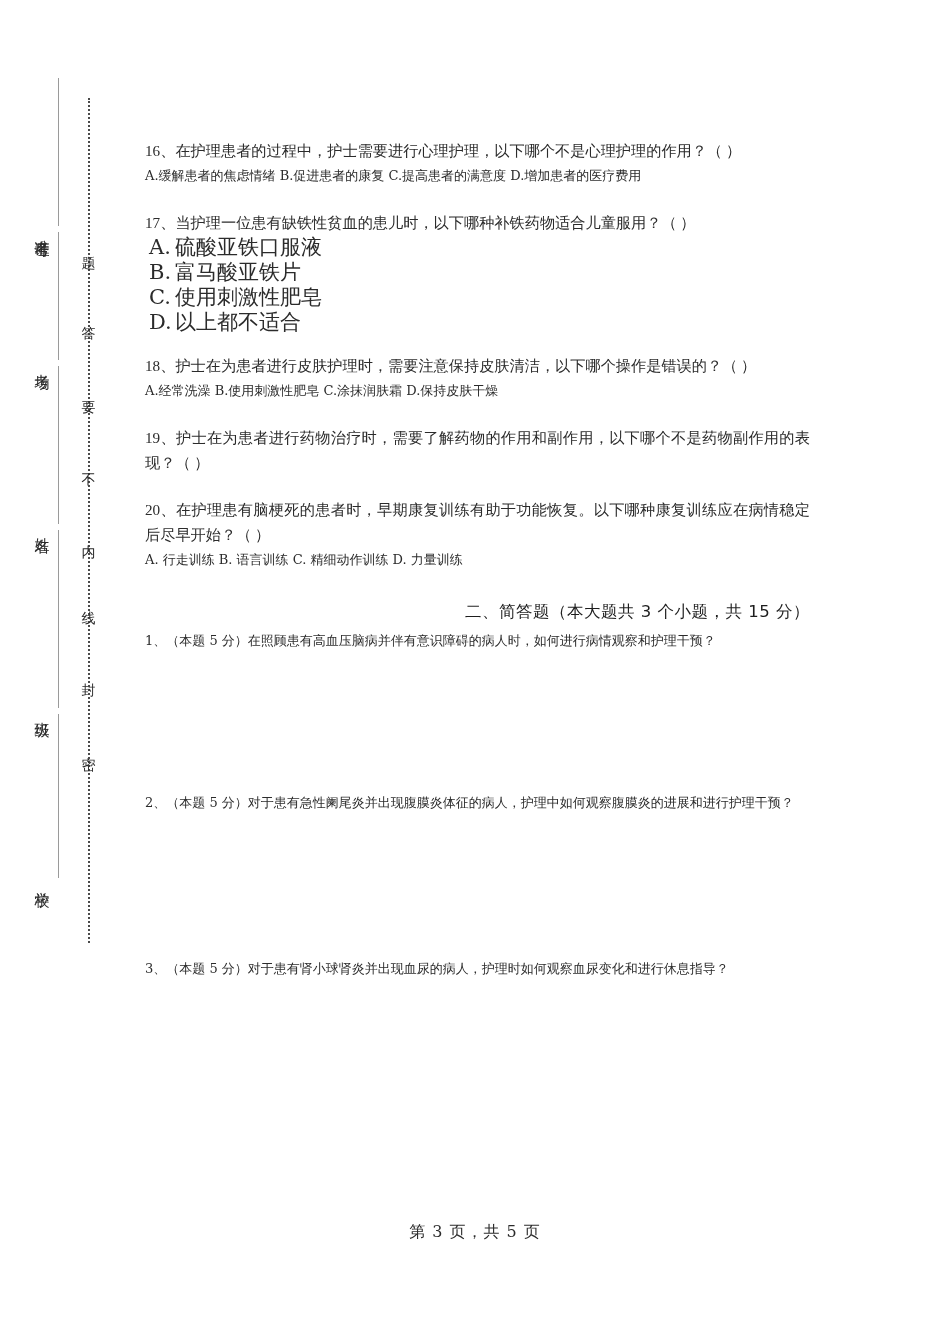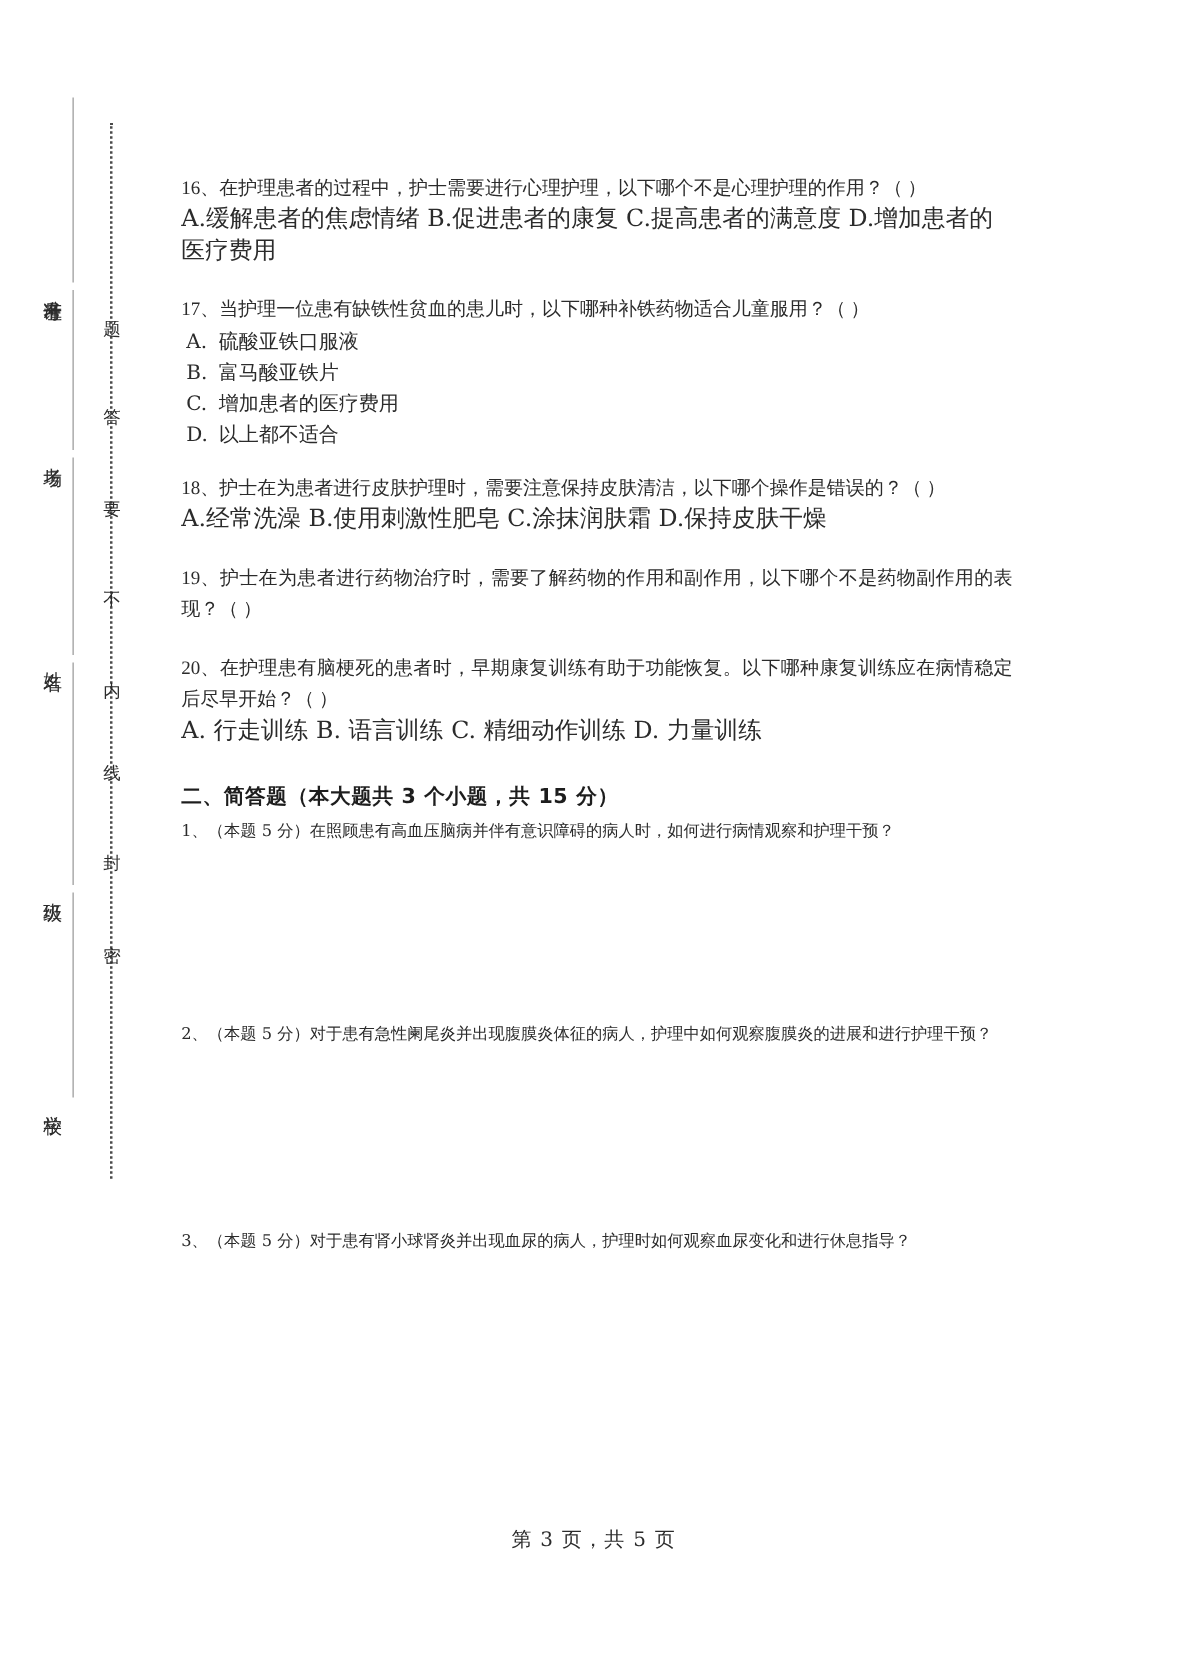--- a/index.html
+++ b/index.html
@@ -76,46 +76,47 @@
     font-size: 15.2px;
     line-height: 25px;
     text-align: justify;
     color: #2b2b2b;
     font-family: Liberation Serif, serif;
   }
   .qstem {
     text-indent: 0;
   }
   .opt-inline {
-    font-size: 19px;
+    font-size: 13px;
     line-height: 25px;
   }
   .opt-list {
     margin: 0;
     padding: 0;
     list-style: none;
   }
   .opt-list li {
-    font-size: 16px;
+    font-size: 21px;
     line-height: 25px;
     padding-left: 4px;
   }
   .opt-list li .opt-key {
     display: inline-block;
     width: 26px;
   }
 
   .section-heading {
     font-family: "DejaVu Sans", "Liberation Sans", sans-serif;
-    font-weight: bold;
+    font-weight: normal;
     font-size: 16.5px;
     line-height: 28px;
     margin: 26px 0 2px 0;
     color: #1d1d1d;
     letter-spacing: 0.5px;
+    text-align: right;
   }
   .sa-block {
     margin-bottom: 0;
   }
   .sa-text {
     font-size: 13px;
     line-height: 26px;
     text-align: justify;
   }
   .answer-space {
@@ -170,21 +171,21 @@
     <div class="qblock">
       <div class="qline qstem">16、在护理患者的过程中，护士需要进行心理护理，以下哪个不是心理护理的作用？（ ）</div>
       <div class="opt-inline">A.缓解患者的焦虑情绪 B.促进患者的康复 C.提高患者的满意度 D.增加患者的医疗费用</div>
     </div>
 
     <div class="qblock" style="margin-top:22px;">
       <div class="qline qstem">17、当护理一位患有缺铁性贫血的患儿时，以下哪种补铁药物适合儿童服用？（ ）</div>
       <ul class="opt-list">
         <li><span class="opt-key">A.</span><span>硫酸亚铁口服液</span></li>
         <li><span class="opt-key">B.</span><span>富马酸亚铁片</span></li>
-        <li><span class="opt-key">C.</span><span>增加患者的医疗费用</span></li>
+        <li><span class="opt-key">C.</span><span>使用刺激性肥皂</span></li>
         <li><span class="opt-key">D.</span><span>以上都不适合</span></li>
       </ul>
     </div>
 
     <div class="qblock" style="margin-top:8px;">
       <div class="qline qstem">18、护士在为患者进行皮肤护理时，需要注意保持皮肤清洁，以下哪个操作是错误的？（ ）</div>
       <div class="opt-inline">A.经常洗澡 B.使用刺激性肥皂 C.涂抹润肤霜 D.保持皮肤干燥</div>
     </div>
 
     <div class="qblock" style="margin-top:22px;">

